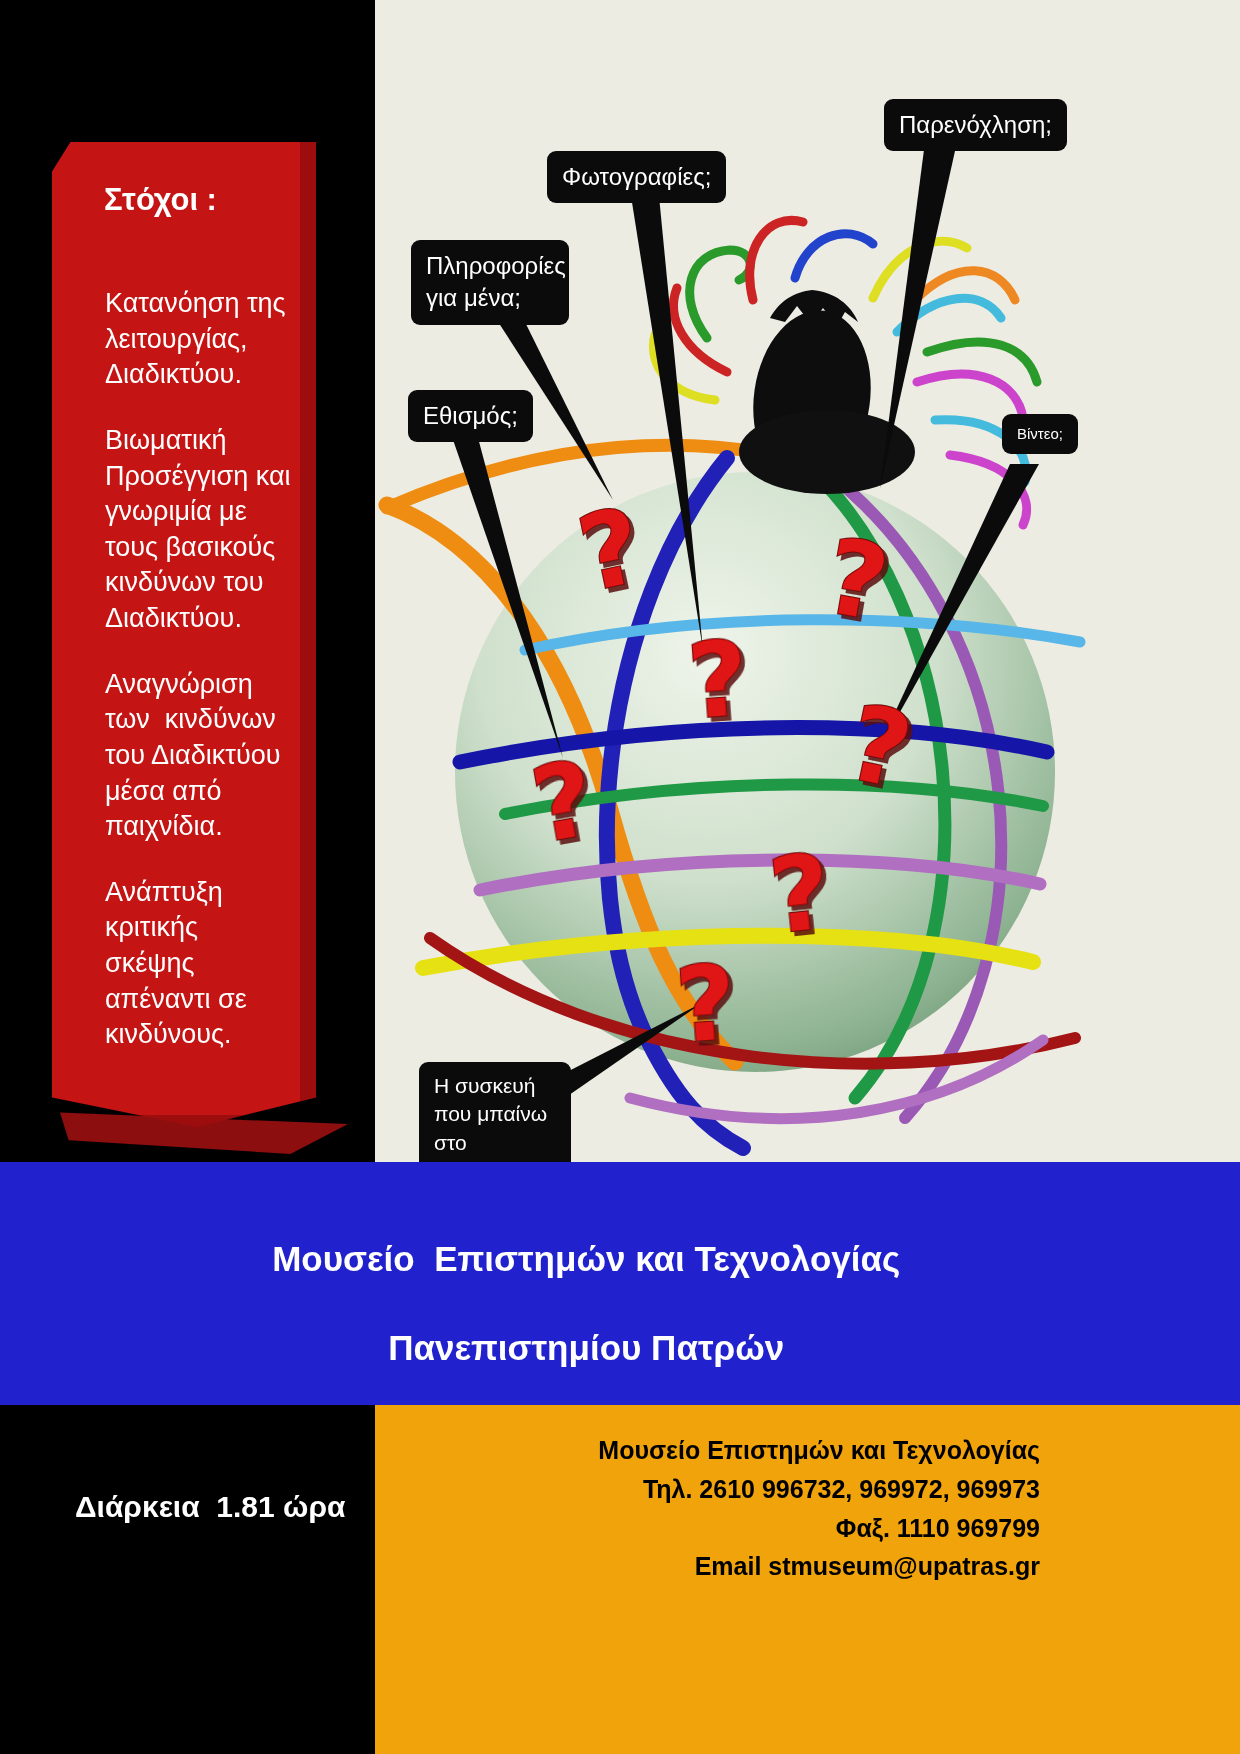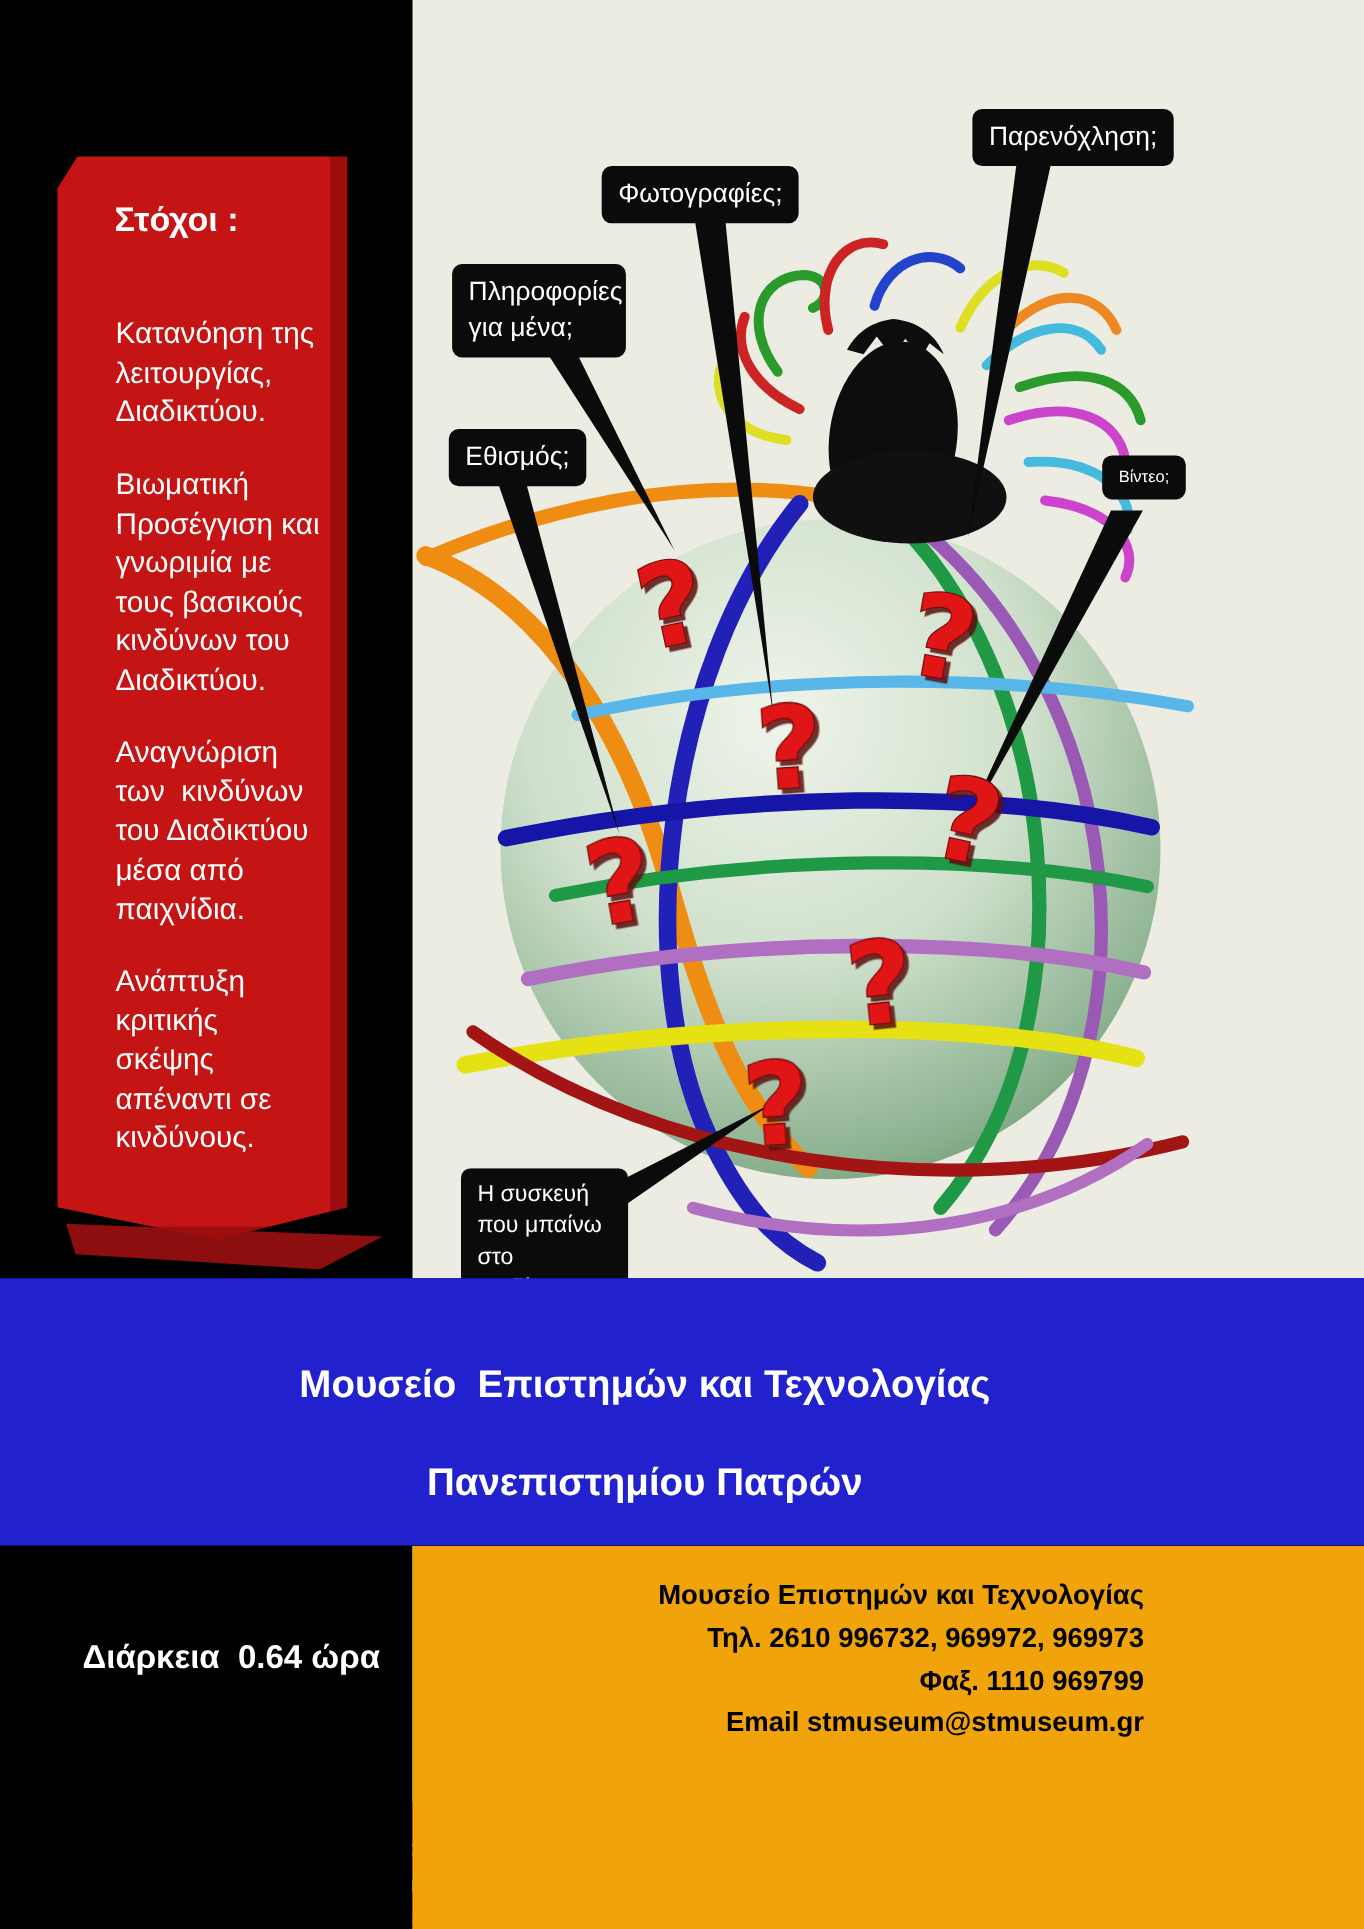--- a/index.html
+++ b/index.html
@@ -149,22 +149,22 @@
   <div class="blue-band">
     <div class="museum-name">
       <span>Μουσείο  Επιστημών και Τεχνολογίας</span><br>
       <span>Πανεπιστημίου Πατρών</span>
     </div>
     <div class="program">Εκπαιδευτικό Πρόγραμμα για την Γ και Δ Δημοτικού</div>
     <div class="prog-title">«Τα Μυστικά του Διαδικτύου»</div>
   </div>
 
   <div class="footer-black">
-    <div class="duration">Διάρκεια  0.64 ώρα</div>
+    <div class="duration">Διάρκεια  1.81 ώρα</div>
   </div>
   <div class="footer-orange">
     <div>Μουσείο Επιστημών και Τεχνολογίας</div>
     <div>Τηλ. 2610 996732, 969972, 969973</div>
     <div>Φαξ. 1110 969799</div>
-    <div>Email stmuseum@stmuseum.gr</div>
+    <div>Email stmuseum@upatras.gr</div>
   </div>
 
 </div>
 
 </body></html>

